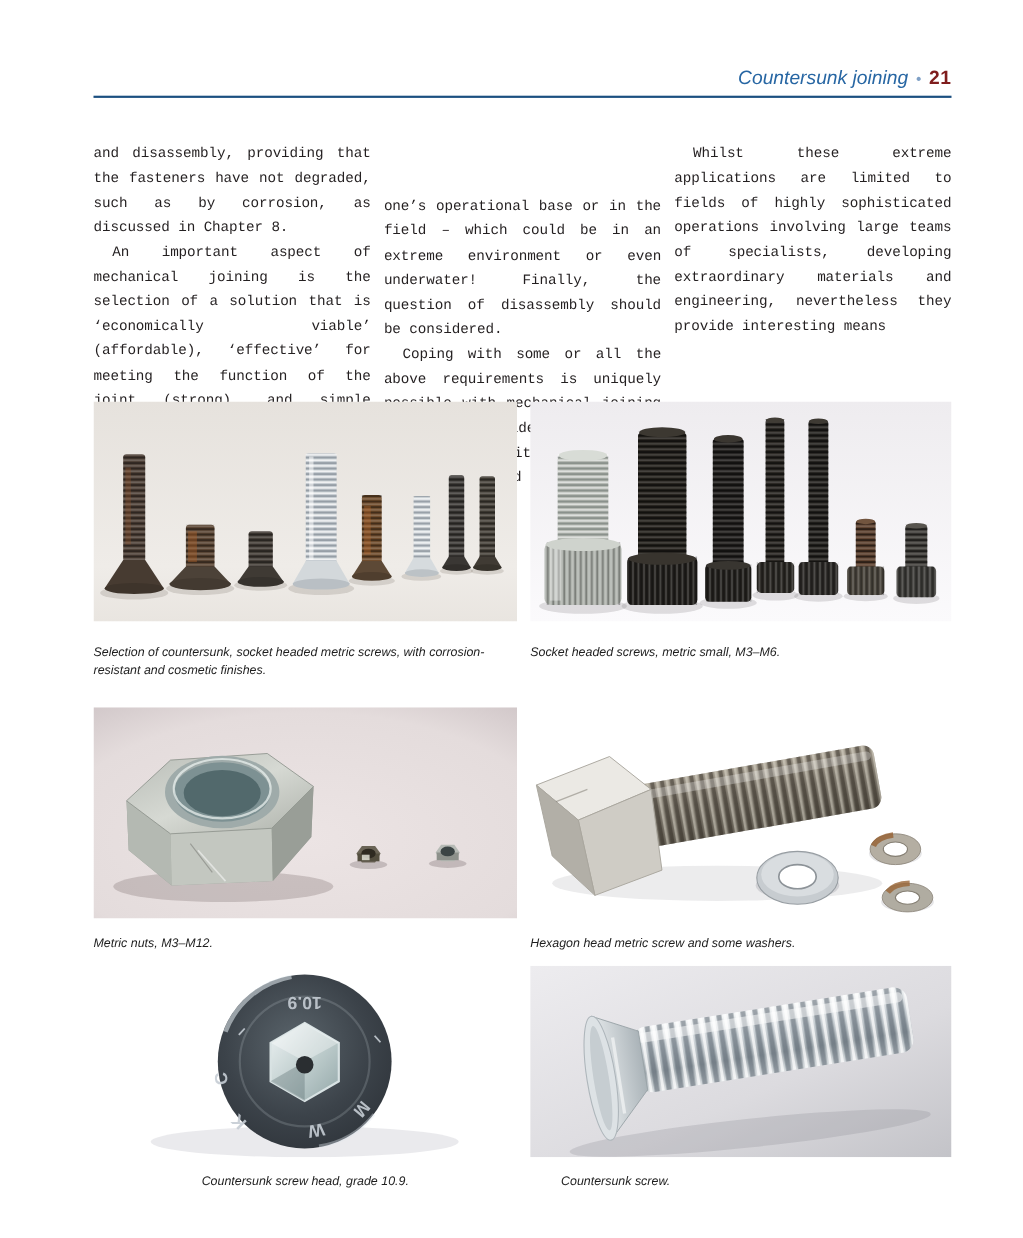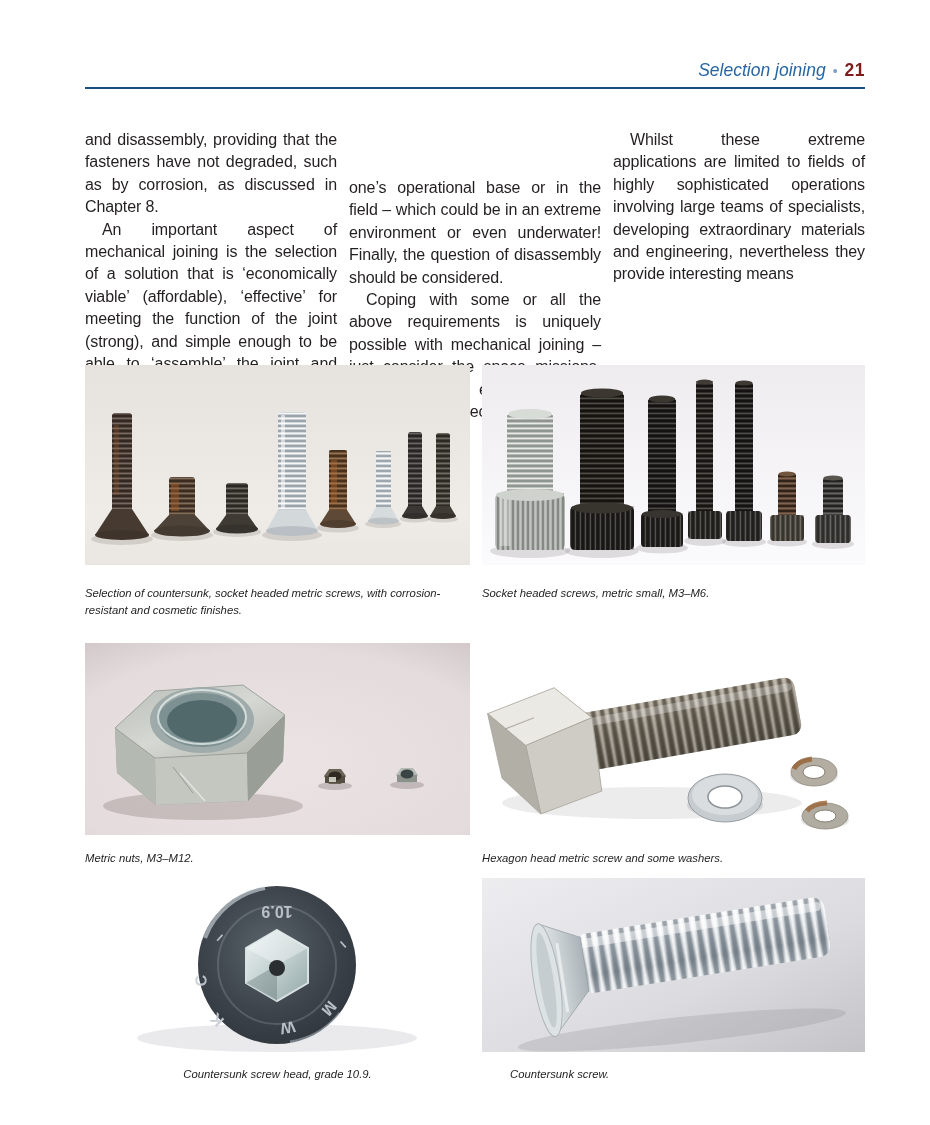--- a/index.html
+++ b/index.html
@@ -8,39 +8,39 @@
 
   
   .header{position:absolute;top:60px;left:85px;width:780px;text-align:right;
           font-size:17.5px;white-space:nowrap;}
   .header .title{font-style:italic;color:#2766a3;}
   .header .bullet{color:#7fa0c6;font-size:14px;padding:0 7px;}
   .header .pagenum{color:#7f1d1d;font-weight:bold;letter-spacing:.5px;}
   .rule{position:absolute;top:87px;left:85px;width:780px;height:2px;background:#1b4f80;}
 
   
-  .col{position:absolute;top:129px;width:252px;font-size:16px;line-height:22.4px;
-       text-align:justify;letter-spacing:-0.1px;}
+  .col{position:absolute;top:129px;width:252px;font-size:13px;line-height:22.4px;
+       text-align:justify;letter-spacing:-0.1px;font-family:Liberation Mono, monospace;}
   .col p{margin:0;}
   .col p.indent{text-indent:17px;}
   #col1{left:85px;} #col2{left:349px;margin-top:48px;} #col3{left:613px;}
 
   
   .fig{position:absolute;}
   .fig svg{display:block;}
   .caption{position:absolute;font-style:italic;font-size:11.3px;line-height:16.5px;
            color:#1e1e1e;}
 </style>
 </head>
 <body>
 
 <div id="page">
 
   <div class="header">
-    <span class="title">Selection joining</span><span class="bullet">•</span><span class="pagenum">21</span>
+    <span class="title">Countersunk joining</span><span class="bullet">•</span><span class="pagenum">21</span>
   </div>
   <div class="rule"></div>
 
   <div class="col" id="col1">
     <p>and disassembly, providing that the fasteners have not degraded, such as by corrosion, as discussed in Chapter 8.</p>
     <p class="indent">An important aspect of mechanical joining is the selection of a solution that is ‘economically viable’ (affordable), ‘effective’ for meeting the function of the joint (strong), and simple enough to be able to ‘assemble’ the joint and construction (practical) – whether at</p>
   </div>
   <div class="col" id="col2">
     <p>one’s operational base or in the field – which could be in an extreme environment or even underwater! Finally, the question of disassembly should be considered.</p>
     <p class="indent">Coping with some or all the above requirements is uniquely possible with mechanical joining – just consider the space missions, with planetary exploration and spacewalks to effect shuttle</p>

